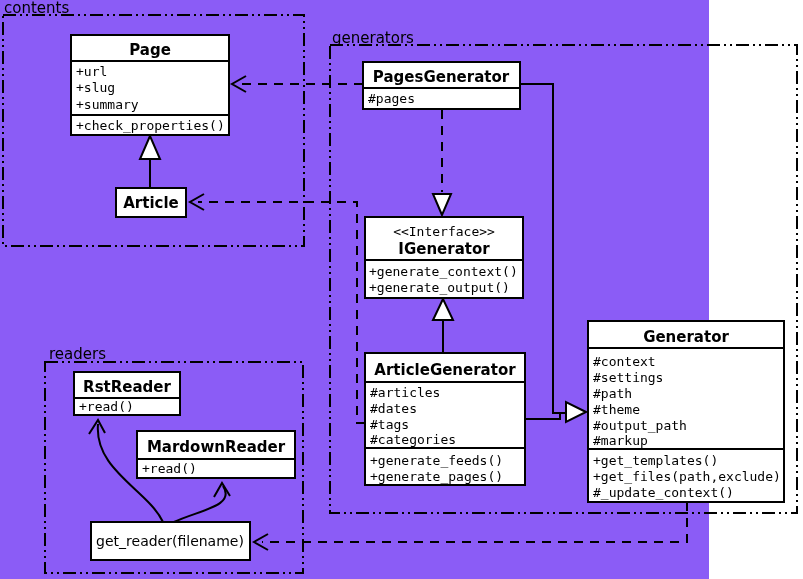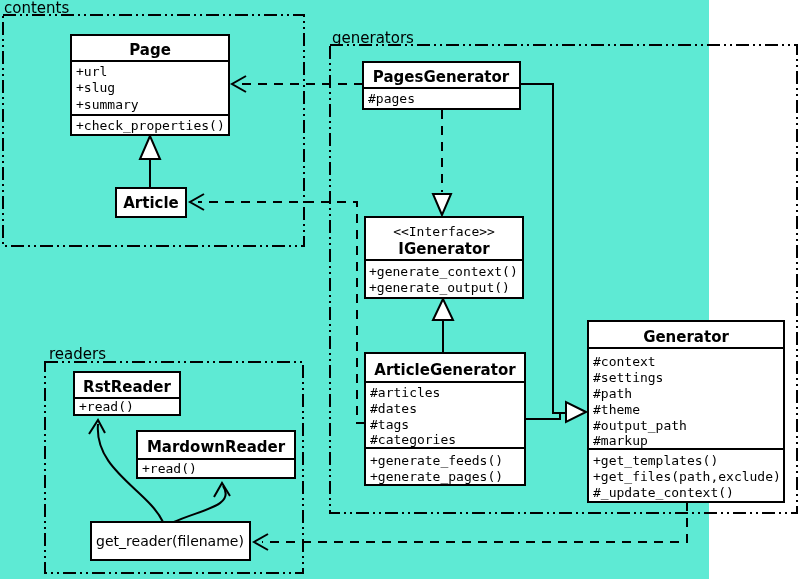--- a/index.html
+++ b/index.html
@@ -1,16 +1,16 @@
 <!DOCTYPE html>
 <html><head>
 <meta charset="utf-8">
 <style>
   html, body { margin: 0; padding: 0; background: #ffffff; }
-  .stage { width: 709px; height: 579px; position: relative; background: #5eead4; }
+  .stage { width: 709px; height: 579px; position: relative; background: #8b5cf6; }
   svg { display: block; }
   .box  { fill: #ffffff; stroke: #000000; stroke-width: 2; }
   .sep  { stroke: #000000; stroke-width: 2; }
   .pkg  { fill: none; stroke: #000000; stroke-width: 2; stroke-dasharray: 13 4 2 4 2 4; }
   .edge { fill: none; stroke: #000000; stroke-width: 2; }
   .dash { stroke-dasharray: 9 7; }
   .tri  { fill: #ffffff; stroke: #000000; stroke-width: 2; }
   .head { fill: none; stroke: #000000; stroke-width: 2; }
   .t-title { font: bold 15px "DejaVu Sans", sans-serif; fill: #000000; }
   .t-mono  { font: 13px "DejaVu Sans Mono", monospace; fill: #000000; }

